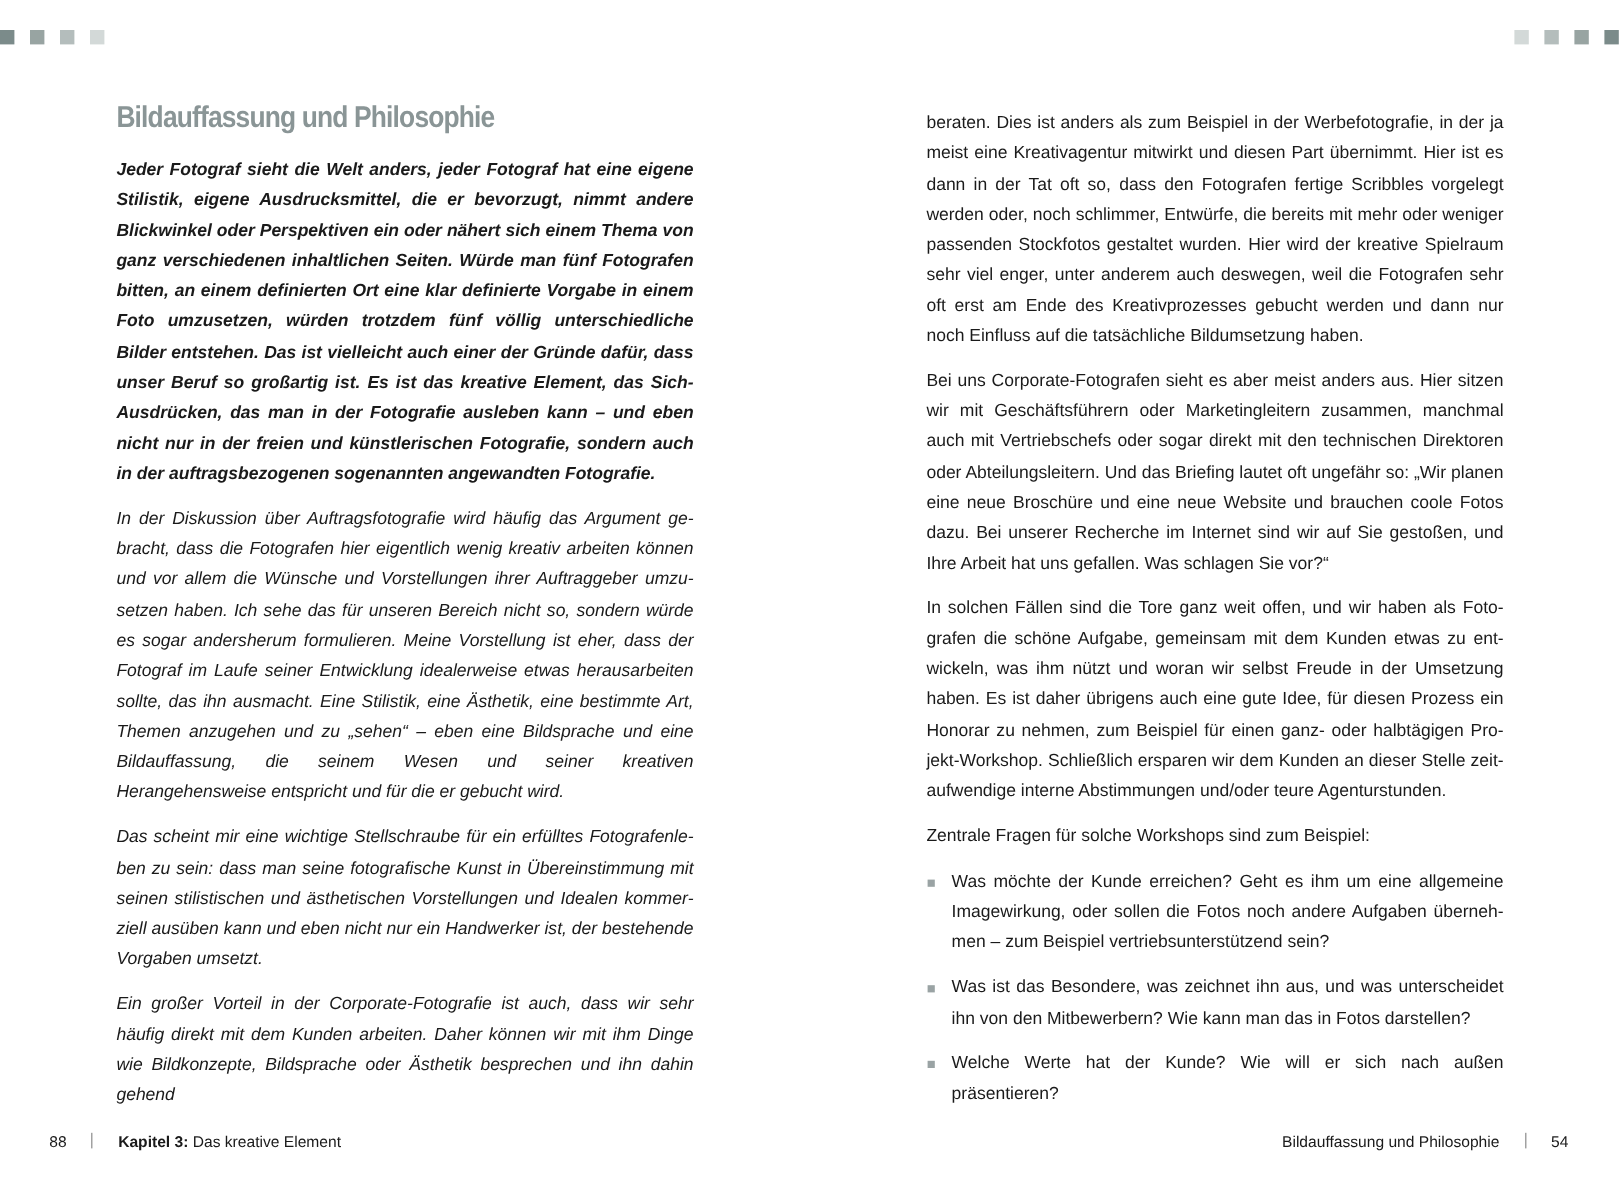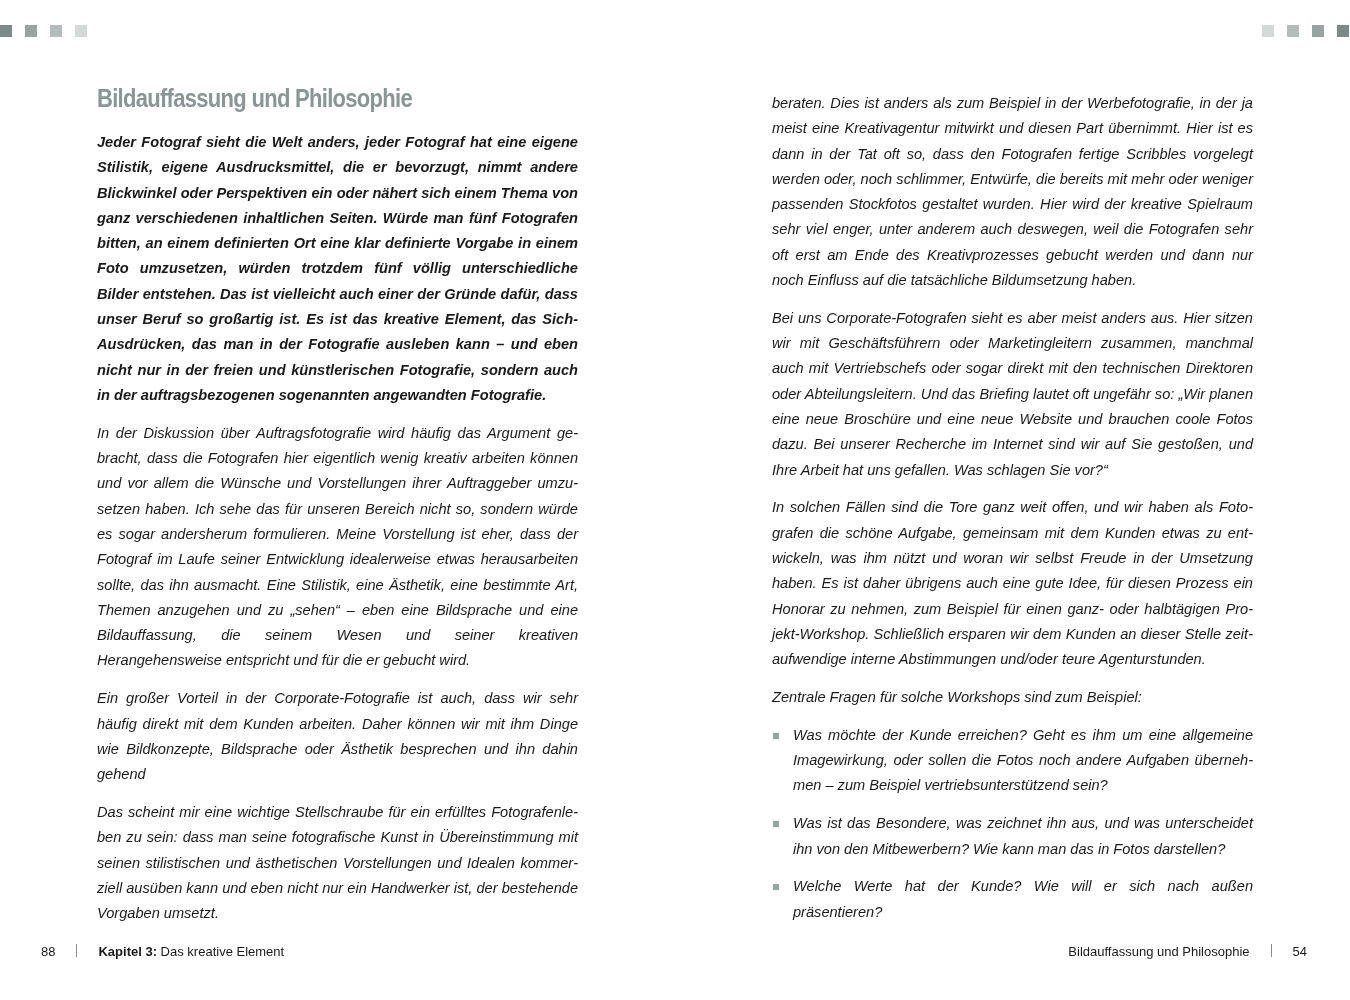--- a/index.html
+++ b/index.html
@@ -58,21 +58,21 @@
       text-align: justify;
       hyphens: manual;
     }
     .text p {
       margin: 0 0 12.5px 0;
     }
     .lead {
       font-weight: bold;
     }
     .left .text { top: 130px; font-style: italic; }
-    .right .text { top: 91px; font-style: italic; }
+    .right .text { top: 91px; }
 
     ul.bullets {
       list-style: none;
       margin: 0;
       padding: 0;
     }
     ul.bullets li {
       position: relative;
       padding-left: 21px;
       margin-bottom: 12.5px;
@@ -119,22 +119,22 @@
   <span class="sq" style="background: rgb(180, 189, 188);"></span>
   <span class="sq" style="background: rgb(152, 164, 162);"></span>
   <span class="sq" style="background: rgb(123, 139, 138);"></span>
 </div>
 
 <div class="page left">
   <h1 class="heading" style="color: rgb(138, 149, 150);">Bildauffassung und Philosophie</h1>
   <div class="text">
     <p class="lead">Jeder Fotograf sieht die Welt anders, jeder Fotograf hat eine eige­ne Stilistik, eigene Ausdrucksmittel, die er bevorzugt, nimmt andere Blickwinkel oder Perspektiven ein oder nähert sich einem Thema von ganz verschiedenen inhaltlichen Seiten. Würde man fünf Fotografen bitten, an einem definierten Ort eine klar definierte Vorgabe in einem Foto umzusetzen, würden trotzdem fünf völlig unterschiedliche Bilder entstehen. Das ist vielleicht auch einer der Gründe dafür, dass unser Beruf so großartig ist. Es ist das kreative Element, das Sich-Ausdrü­cken, das man in der Fotografie ausleben kann – und eben nicht nur in der freien und künstlerischen Fotografie, sondern auch in der auf­tragsbezogenen sogenannten angewandten Fotografie.</p>
     <p>In der Diskussion über Auftragsfotografie wird häufig das Argument ge­bracht, dass die Fotografen hier eigentlich wenig kreativ arbeiten können und vor allem die Wünsche und Vorstellungen ihrer Auftraggeber umzu­setzen haben. Ich sehe das für unseren Bereich nicht so, sondern würde es sogar andersherum formulieren. Meine Vorstellung ist eher, dass der Fotograf im Laufe seiner Entwicklung idealerweise etwas herausarbeiten sollte, das ihn ausmacht. Eine Stilistik, eine Ästhetik, eine bestimmte Art, Themen anzugehen und zu „sehen“ – eben eine Bildsprache und eine Bild­auffassung, die seinem Wesen und seiner kreativen Herangehensweise entspricht und für die er gebucht wird.</p>
+    <p>Das scheint mir eine wichtige Stellschraube für ein erfülltes Fotografenle­ben zu sein: dass man seine fotografische Kunst in Übereinstimmung mit seinen stilistischen und ästhetischen Vorstellungen und Idealen kommer­ziell ausüben kann und eben nicht nur ein Handwerker ist, der bestehende Vorgaben umsetzt.</p>
     <p>Ein großer Vorteil in der Corporate-Fotografie ist auch, dass wir sehr häufig direkt mit dem Kunden arbeiten. Daher können wir mit ihm Dinge wie Bild­konzepte, Bildsprache oder Ästhetik besprechen und ihn dahin gehend</p>
-    <p>Das scheint mir eine wichtige Stellschraube für ein erfülltes Fotografenle­ben zu sein: dass man seine fotografische Kunst in Übereinstimmung mit seinen stilistischen und ästhetischen Vorstellungen und Idealen kommer­ziell ausüben kann und eben nicht nur ein Handwerker ist, der bestehende Vorgaben umsetzt.</p>
   </div>
 </div>
 
 <div class="page right">
   <div class="text">
     <p>beraten. Dies ist anders als zum Beispiel in der Werbefotografie, in der ja meist eine Kreativagentur mitwirkt und diesen Part übernimmt. Hier ist es dann in der Tat oft so, dass den Fotografen fertige Scribbles vorgelegt wer­den oder, noch schlimmer, Entwürfe, die bereits mit mehr oder weniger passenden Stockfotos gestaltet wurden. Hier wird der kreative Spielraum sehr viel enger, unter anderem auch deswegen, weil die Fotografen sehr oft erst am Ende des Kreativprozesses gebucht werden und dann nur noch Einfluss auf die tatsächliche Bildumsetzung haben.</p>
     <p>Bei uns Corporate-Fotografen sieht es aber meist anders aus. Hier sitzen wir mit Geschäftsführern oder Marketingleitern zusammen, manchmal auch mit Vertriebschefs oder sogar direkt mit den technischen Direkto­ren oder Abteilungsleitern. Und das Briefing lautet oft ungefähr so: „Wir planen eine neue Broschüre und eine neue Website und brauchen coole Fotos dazu. Bei unserer Recherche im Internet sind wir auf Sie gestoßen, und Ihre Arbeit hat uns gefallen. Was schlagen Sie vor?“</p>
     <p>In solchen Fällen sind die Tore ganz weit offen, und wir haben als Foto­grafen die schöne Aufgabe, gemeinsam mit dem Kunden etwas zu ent­wickeln, was ihm nützt und woran wir selbst Freude in der Umsetzung haben. Es ist daher übrigens auch eine gute Idee, für diesen Prozess ein Honorar zu nehmen, zum Beispiel für einen ganz- oder halbtägigen Pro­jekt-Workshop. Schließlich ersparen wir dem Kunden an dieser Stelle zeit­aufwendige interne Abstimmungen und/oder teure Agenturstunden.</p>
     <p>Zentrale Fragen für solche Workshops sind zum Beispiel:</p>
     <ul class="bullets">

